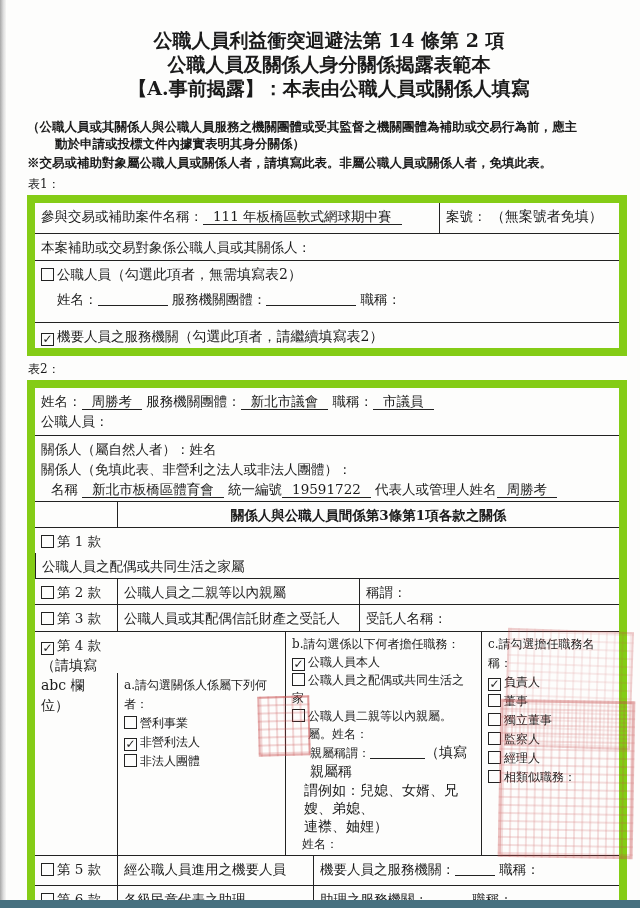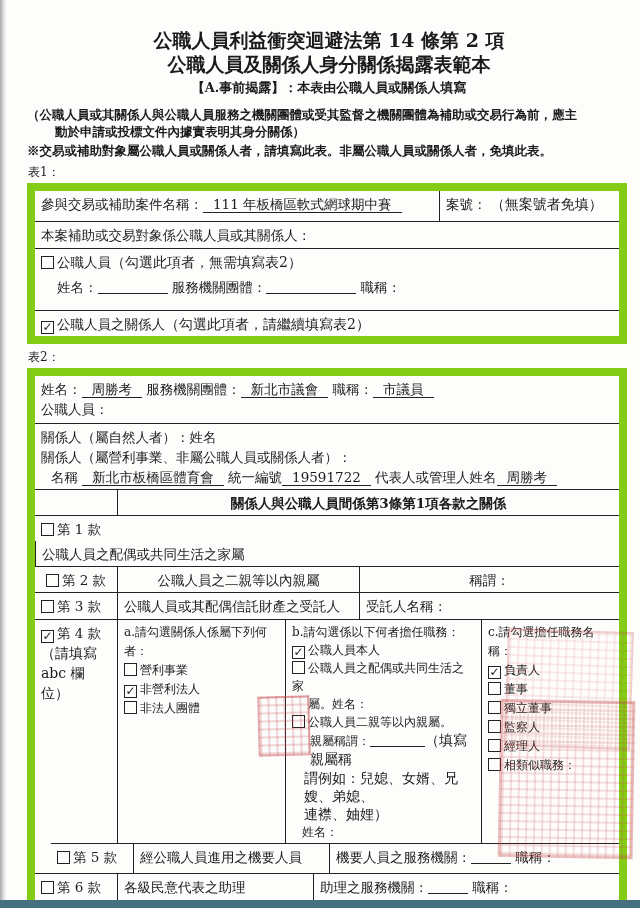--- a/index.html
+++ b/index.html
@@ -9,22 +9,22 @@
     background:#fdfdfc; color:#1b1b1b;
     font-family:"DejaVu Serif","Liberation Serif",serif;
   }
   .scan-edge { position:absolute; left:0; top:0; width:6px; height:100%;
     background:linear-gradient(90deg,#a8a8a8,#dcdcdc 55%,#f6f6f5); }
   .bottom-bar { position:absolute; left:0; bottom:0; width:100%; height:8px; background:#46707f; }
 
   .sheet { position:absolute; left:27px; top:28px; width:604px; }
 
   .t1 { text-align:center; font-weight:bold; font-size:19px; line-height:24px; }
-  .t2 { text-align:center; font-weight:bold; font-size:13px; line-height:20px; margin-top:2px; }
-  .intro { font-size:12.5px; font-weight:bold; line-height:17px; margin-top:8px; }
+  .t2 { text-align:center; font-weight:bold; font-size:19px; line-height:20px; margin-top:2px; }
+  .intro { font-size:12.5px; font-weight:bold; line-height:17px; margin-top:20px; }
   .intro .l2 { padding-left:28px; }
   .fillnote { font-size:12.5px; font-weight:bold; line-height:17px; margin-top:2px; }
   .tlabel { font-size:12px; margin:5px 0 2px 1px; }
 
   .tbl { border:8px solid #84cc16; width:600px; font-size:13.5px; background:transparent; }
   .row { display:flex; border-top:1.5px solid #222; align-items:stretch; }
   .row.first { border-top:none; }
   .cell { padding:3px 6px 2px; line-height:20px; }
   .bl { border-left:1.5px solid #222; }
   .grow { flex:1; }
@@ -93,41 +93,41 @@
         </div>
         <div style="padding-left:16px; margin-top:5px;">
           <span>姓名：</span><span class="blank w70"></span>
           <span>服務機關團體：</span><span class="blank w90"></span>
           <span>職稱：</span>
         </div>
       </div>
     </div>
     <div class="row" style="min-height:26px;">
       <div class="cell grow">
-        <span class="cb"><span>✓</span></span><span>公職人員之關係人</span><span class="hint">（勾選此項者，請繼續填寫表2）</span>
+        <span class="cb"><span>✓</span></span><span>機要人員之服務機關</span><span class="hint">（勾選此項者，請繼續填寫表2）</span>
       </div>
     </div>
   </div>
 
   <div class="tlabel">表2：</div>
   <div class="tbl">
     <div class="row first" style="min-height:47px;">
       <div class="cell grow">
         <div>
           <span>姓名：</span><span class="uval">周勝考</span>
           <span>服務機關團體：</span><span class="uval">新北市議會</span>
           <span>職稱：</span><span class="uval">市議員</span>
         </div>
         <div>公職人員：</div>
       </div>
     </div>
     <div class="row" style="min-height:58px;">
       <div class="cell grow">
         <div>關係人（屬自然人者）：姓名</div>
-        <div>關係人（屬營利事業、非屬公職人員或關係人者）：</div>
+        <div>關係人（免填此表、非營利之法人或非法人團體）：</div>
         <div style="padding-left:10px;">
           <span>名稱</span>
           <span class="uval">新北市板橋區體育會</span>
           <span>統一編號</span><span class="uval">19591722</span>
           <span>代表人或管理人姓名</span><span class="uval">周勝考</span>
         </div>
       </div>
     </div>
 
     <div class="row" style="min-height:25px;">
@@ -135,21 +135,21 @@
       <div class="cell grow bl center bold">關係人與公職人員間係第3條第1項各款之關係</div>
     </div>
 
     <div class="row" style="min-height:25px;flex-direction:column;">
       <div class="cell" style="width:82px;">
         <span class="cb"><span></span></span><span>第 1 款</span>
       </div>
       <div class="cell grow bl">公職人員之配偶或共同生活之家屬</div>
     </div>
 
-    <div class="row" style="min-height:26px;text-align:center;">
+    <div class="row" style="min-height:26px;">
       <div class="cell" style="width:82px;">
         <span class="cb"><span></span></span><span>第 2 款</span>
       </div>
       <div class="cell bl" style="width:242px;">公職人員之二親等以內親屬</div>
       <div class="cell grow bl">稱謂：</div>
     </div>
 
     <div class="row" style="min-height:27px;">
       <div class="cell" style="width:82px;">
         <span class="cb"><span></span></span><span>第 3 款</span>
@@ -157,51 +157,51 @@
       <div class="cell bl" style="width:242px;">公職人員或其配偶信託財產之受託人</div>
       <div class="cell grow bl">受託人名稱：</div>
     </div>
 
     <div class="row" style="min-height:128px;">
       <div class="cell" style="width:82px;">
         <div><span class="cb"><span>✓</span></span><span>第 4 款</span></div>
         <div class="hint">（請填寫</div>
         <div class="hint">abc 欄位）</div>
       </div>
-      <div class="cell bl small" style="width:168px; line-height:19px;">
+      <div class="cell bl small" style="width:168px; line-height:19px;margin-top:41px;">
         <div>a.請勾選關係人係屬下列何者：</div>
         <div><span class="cb"><span></span></span><span>營利事業</span></div>
         <div><span class="cb"><span>✓</span></span><span>非營利法人</span></div>
         <div><span class="cb"><span></span></span><span>非法人團體</span></div>
       </div>
       <div class="cell bl small" style="width:196px; line-height:18px;">
         <div>b.請勾選係以下何者擔任職務：</div>
         <div><span class="cb"><span>✓</span></span><span>公職人員本人</span></div>
         <div><span class="cb"><span></span></span><span>公職人員之配偶或共同生活之家</span></div>
+        <div><span class="cb"><span></span></span><span>公職人員二親等以內親屬。</span></div>
         <div style="padding-left:16px;">屬。姓名：</div>
-        <div><span class="cb"><span></span></span><span>公職人員二親等以內親屬。</span></div>
         <div style="padding-left:18px;">
           <span>親屬稱謂：</span><span class="blank w55"></span><span class="hint">（填寫親屬稱</span>
         </div>
         <div class="hint" style="padding-left:12px;">謂例如：兒媳、女婿、兄嫂、弟媳、</div>
         <div class="hint" style="padding-left:12px;">連襟、妯娌）</div>
         <div style="padding-left:10px;">姓名：</div>
       </div>
       <div class="cell grow bl small" style="line-height:19px;">
         <div>c.請勾選擔任職務名稱：</div>
         <div><span class="cb"><span>✓</span></span><span>負責人</span></div>
         <div><span class="cb"><span></span></span><span>董事</span></div>
         <div><span class="cb"><span></span></span><span>獨立董事</span></div>
         <div><span class="cb"><span></span></span><span>監察人</span></div>
         <div><span class="cb"><span></span></span><span>經理人</span></div>
         <div><span class="cb"><span></span></span><span>相類似職務：</span></div>
       </div>
     </div>
 
-    <div class="row" style="min-height:30px;margin-left:16px;">
+    <div class="row" style="min-height:30px;">
       <div class="cell" style="width:82px;">
         <span class="cb"><span></span></span><span>第 5 款</span>
       </div>
       <div class="cell bl" style="width:196px;">經公職人員進用之機要人員</div>
       <div class="cell grow bl">
         <span>機要人員之服務機關：</span><span class="blank w40"></span>
         <span>職稱：</span>
       </div>
     </div>
 

